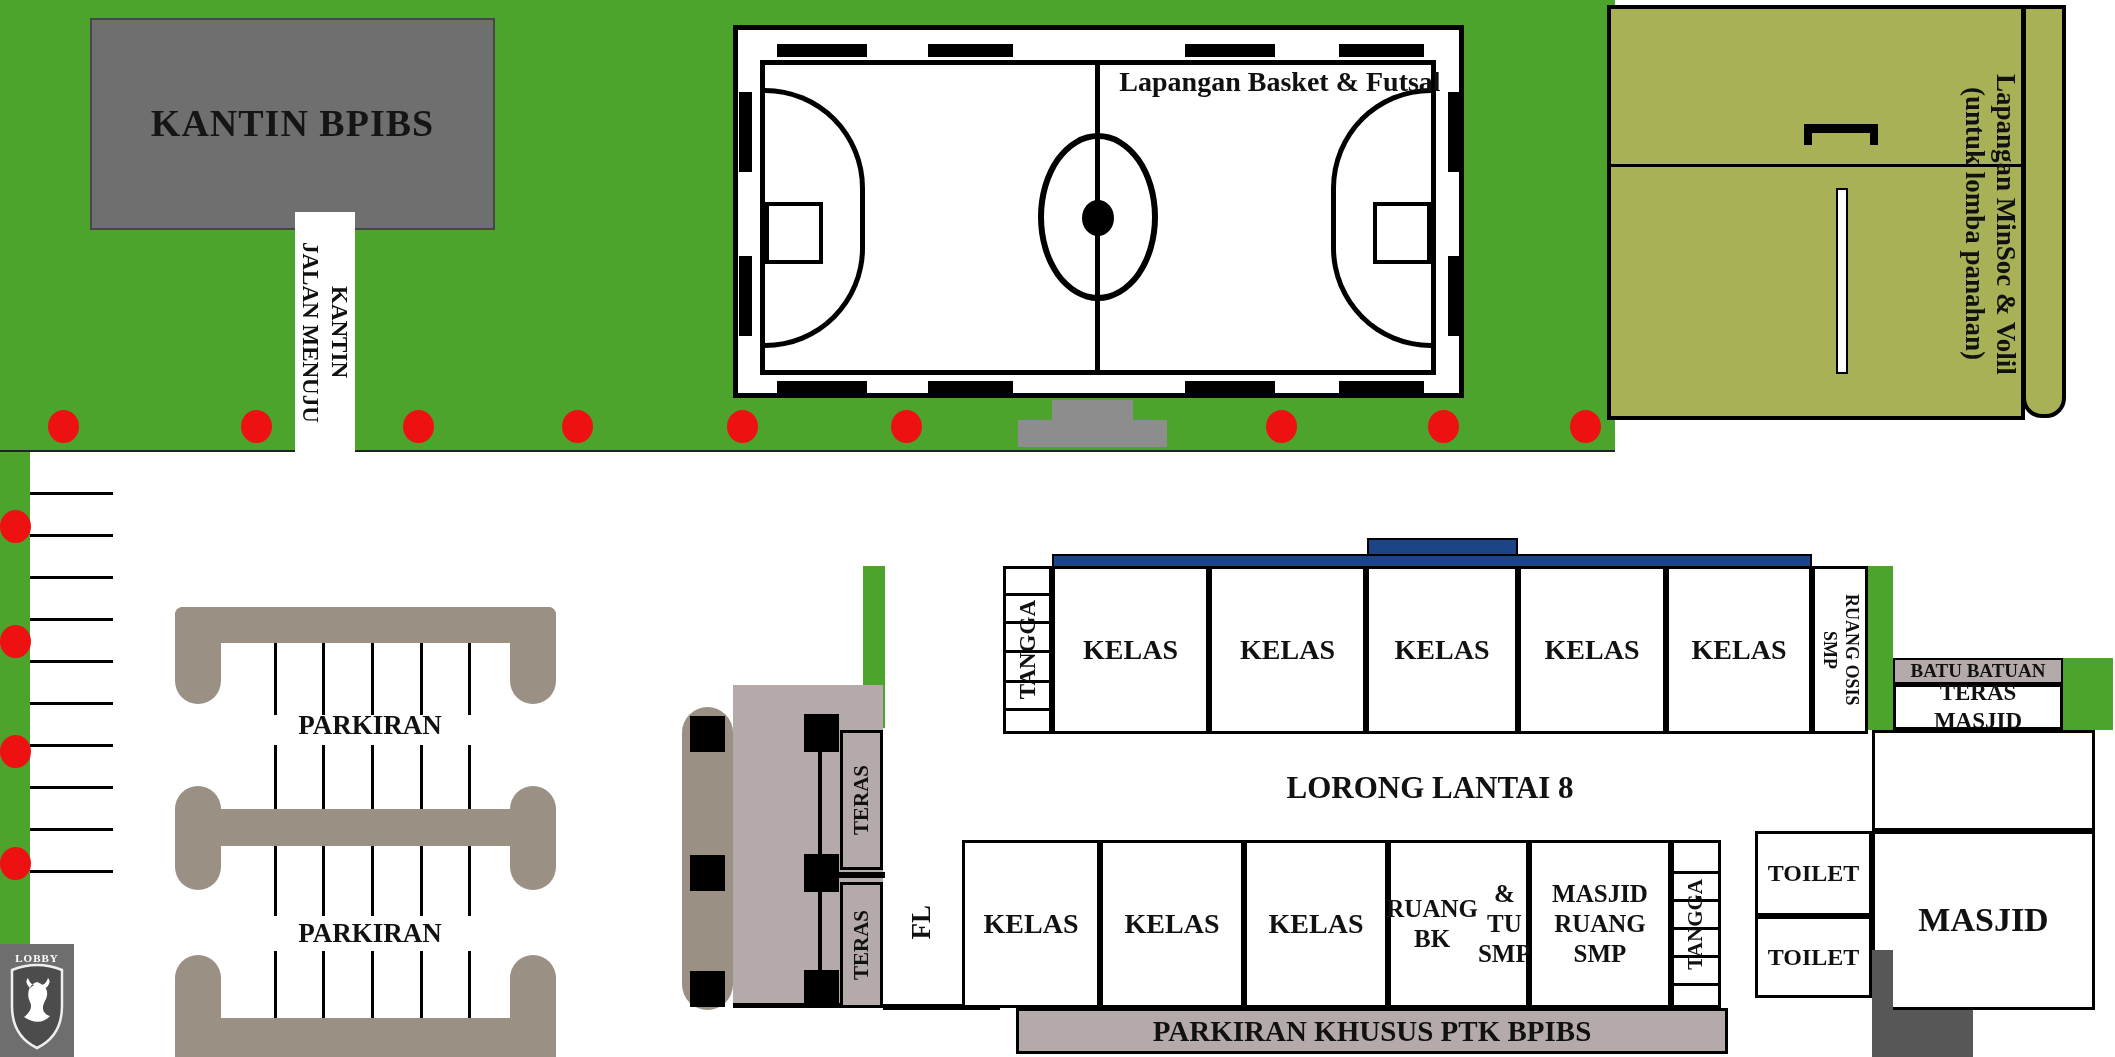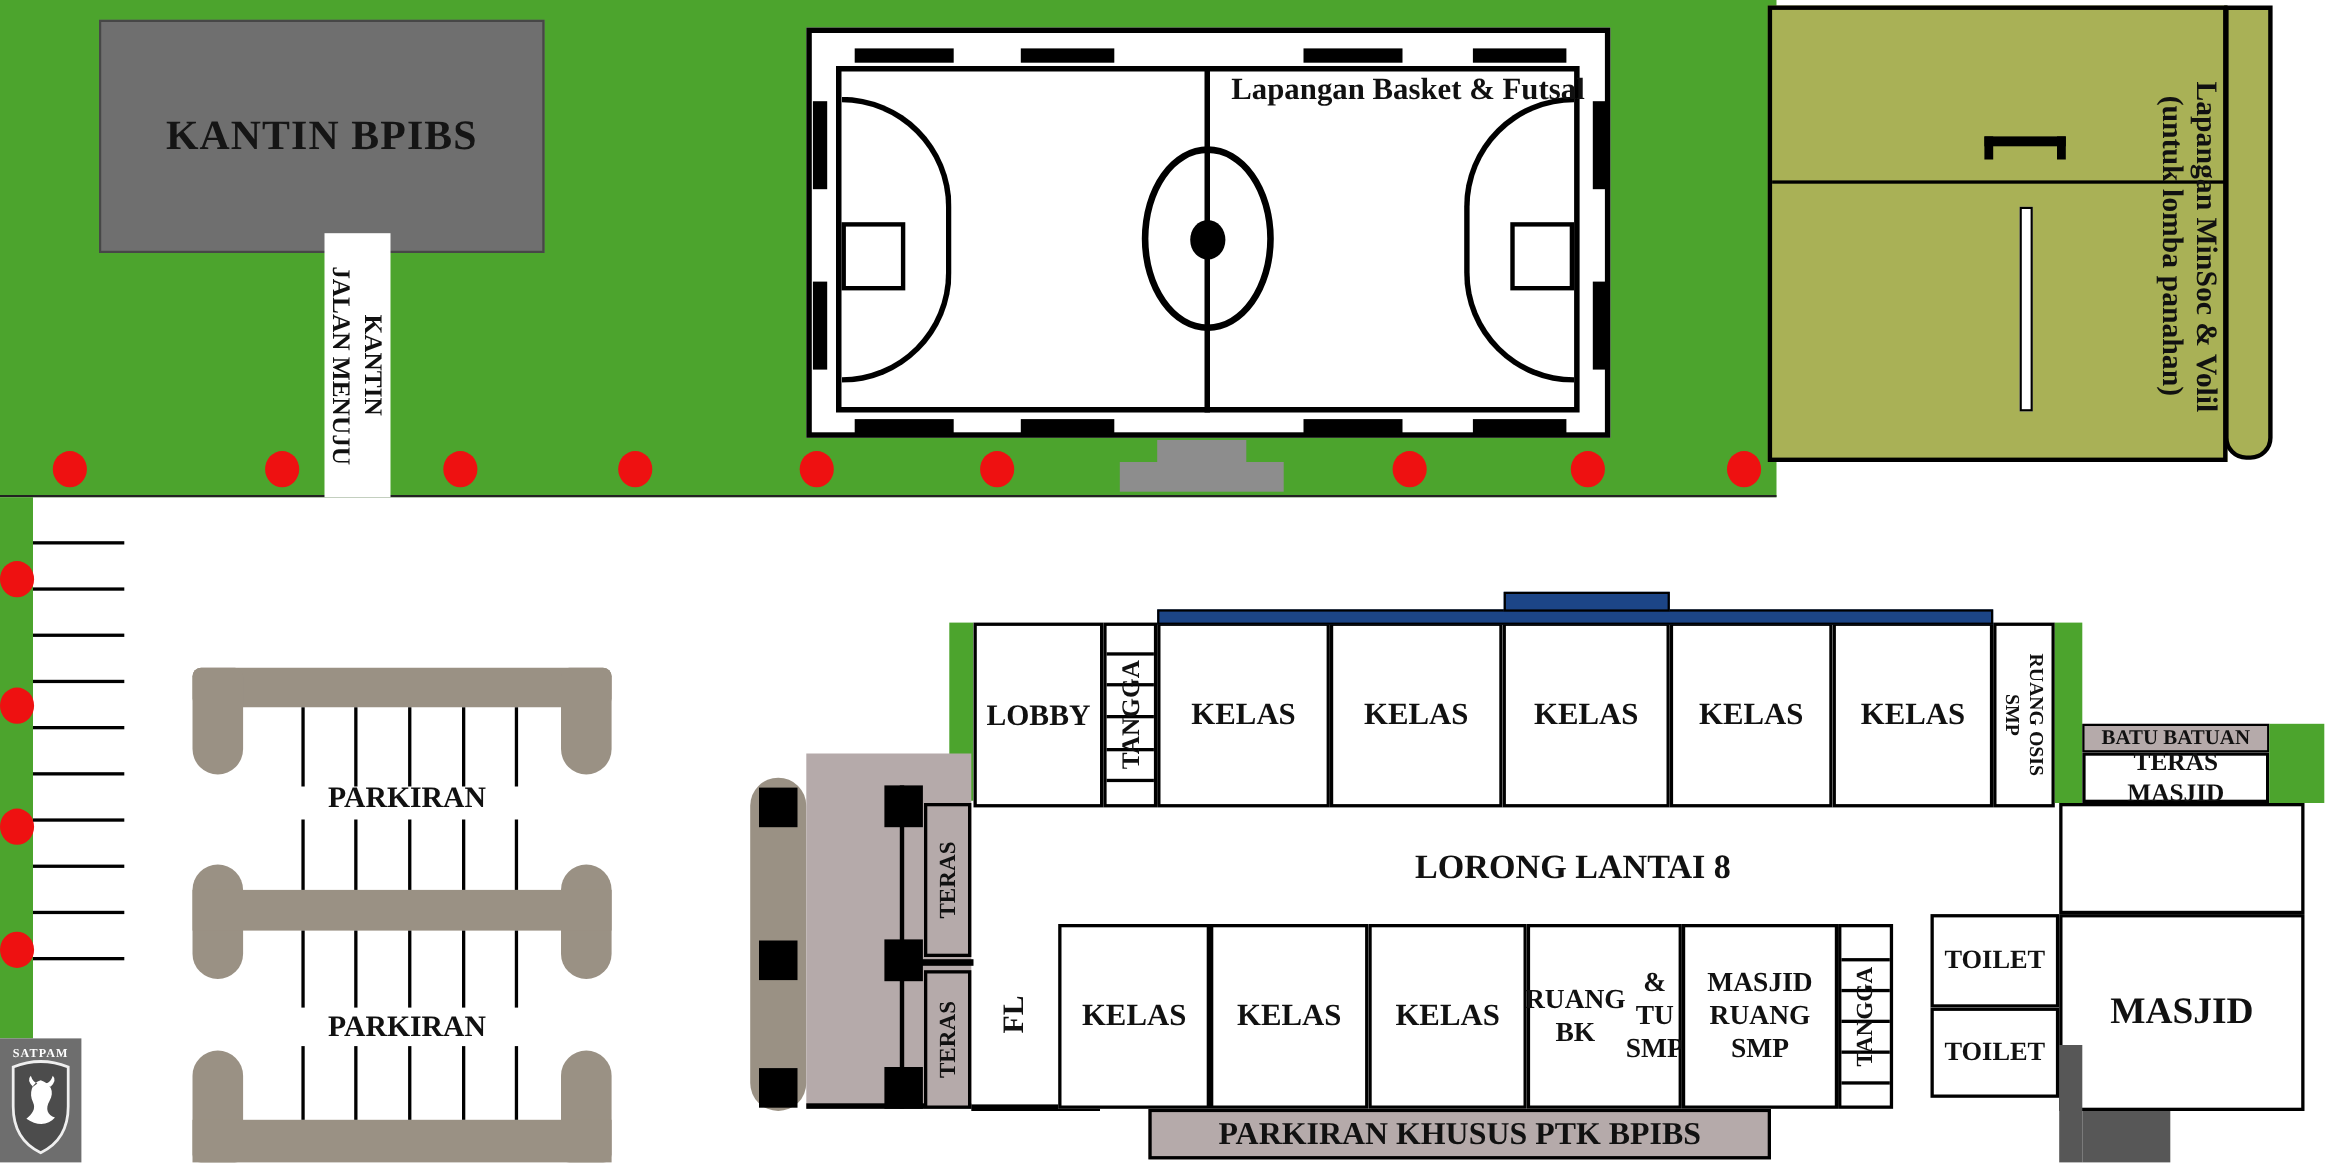--- a/index.html
+++ b/index.html
@@ -60,23 +60,20 @@
   <div class="abs blk" style="left:1611px;top:164px;width:411px;height:3px;"></div>
   <div class="abs" style="left:1804px;top:124px;width:74px;height:21px;border-top:9px solid #000;
               border-left:8px solid #000;border-right:8px solid #000;"></div>
   <div class="abs" style="left:1836px;top:188px;width:12px;height:186px;background:#fff;border:2px solid #000;"></div>
   <div class="abs v-cw" style="left:1925px;top:15px;width:96px;height:418px;">
     <div style="height:418px;text-align:center;font-size:27px;">Lapangan MinSoc &amp; Volil</div>
     <div style="height:418px;text-align:center;font-size:27px;">(untuk lomba panahan)</div>
   </div>
 
   <div class="abs green" style="left:863px;top:566px;width:22px;height:162px;"></div>
-  <div class="box" style="left:885px;top:566px;width:118px;height:168px;">
-    <span style="font-size:27px;">LOBBY</span>
-  </div>
   <div class="box" id="tangga-u" style="left:1003px;top:566px;width:49px;height:168px;">
     <span class="v-ccw" style="font-size:23px;position:relative;z-index:2;">TANGGA</span>
   <div class="stair" style="top: 24px;"></div>
       <div class="stair" style="top: 52px;"></div>
       <div class="stair" style="top: 81px;"></div>
       <div class="stair" style="top: 111px;"></div>
       <div class="stair" style="top: 139px;"></div>
     </div>
   <div class="box" style="left:1052px;top:566px;width:157px;height:168px;">
     <span style="font-size:28px;">KELAS</span>
@@ -146,21 +143,21 @@
   </div>
   <div class="box" id="tangga-l" style="left:1671px;top:840px;width:50px;height:168px;">
     <span class="v-ccw" style="font-size:21px;position:relative;z-index:2;">TANGGA</span>
   <div class="stair" style="top: 28px;"></div>
       <div class="stair" style="top: 56px;"></div>
       <div class="stair" style="top: 84px;"></div>
       <div class="stair" style="top: 112px;"></div>
       <div class="stair" style="top: 140px;"></div>
     </div>
 
-  <div class="box mauve" style="left:1044px;top:1008px;width:566px;height:46px;background:var(--mauve,#B5AAAA);">
+  <div class="box mauve" style="left:1016px;top:1008px;width:712px;height:46px;background:var(--mauve,#B5AAAA);">
     <span style="font-size:29px;">PARKIRAN KHUSUS PTK BPIBS</span>
   </div>
 
   <div class="box" style="left:1755px;top:831px;width:117px;height:85px;">
     <span style="font-size:24px;">TOILET</span>
     </div>
   <div class="box" style="left:1755px;top:916px;width:117px;height:82px;">
     <span style="font-size:24px;">TOILET</span>
     </div>
   <div class="box" style="left:1872px;top:730px;width:223px;height:101px;"></div>
@@ -191,21 +188,21 @@
   <div class="abs taupe" style="left:510px;top:955px;width:46px;height:102px;border-radius:24px 24px 8px 8px;"></div>
   <div class="abs taupe" style="left:175px;top:1018px;width:381px;height:39px;"></div>
 
   <div class="abs" style="left:0;top:944px;width:74px;height:113px;background:var(--satpam-gray,#6E6E6E);">
     <svg width="74" height="113" viewBox="0 0 74 113" style="position:absolute;left:0;top:0;">
       <path d="M12 26 Q37 16 62 26 L62 62 Q62 92 37 104 Q12 92 12 62 Z" fill="#4c4c4c" stroke="#efefef" stroke-width="2.5"></path>
       <path fill="#fff" d="M37 38 c-8 2 -11 12 -7 20 c3 6 -1 11 -6 15 c10 7 20 6 26 -1 c-7 -2 -9 -8 -5 -15 c5 -9 1 -16 -8 -19 z
                M30 44 q-6 -6 -2 -10 q2 6 6 7 z M46 44 q6 -6 2 -10 q-2 6 -6 7 z"></path>
     </svg>
     <span style="position:absolute;left:0;top:8px;width:74px;text-align:center;color:#fff;
-                 font-size:11px;letter-spacing:1px;font-family:'Liberation Serif',serif;">SATPAM</span>
+                 font-size:11px;letter-spacing:1px;font-family:'Liberation Serif',serif;">LOBBY</span>
   </div>
 
 <div class="dot abs" style="left:48px;top:410px;"></div>
     <div class="dot abs" style="left:241px;top:410px;"></div>
     <div class="dot abs" style="left:403px;top:410px;"></div>
     <div class="dot abs" style="left:562px;top:410px;"></div>
     <div class="dot abs" style="left:727px;top:410px;"></div>
     <div class="dot abs" style="left:891px;top:410px;"></div>
     <div class="dot abs" style="left:1266px;top:410px;"></div>
     <div class="dot abs" style="left:1428px;top:410px;"></div>

